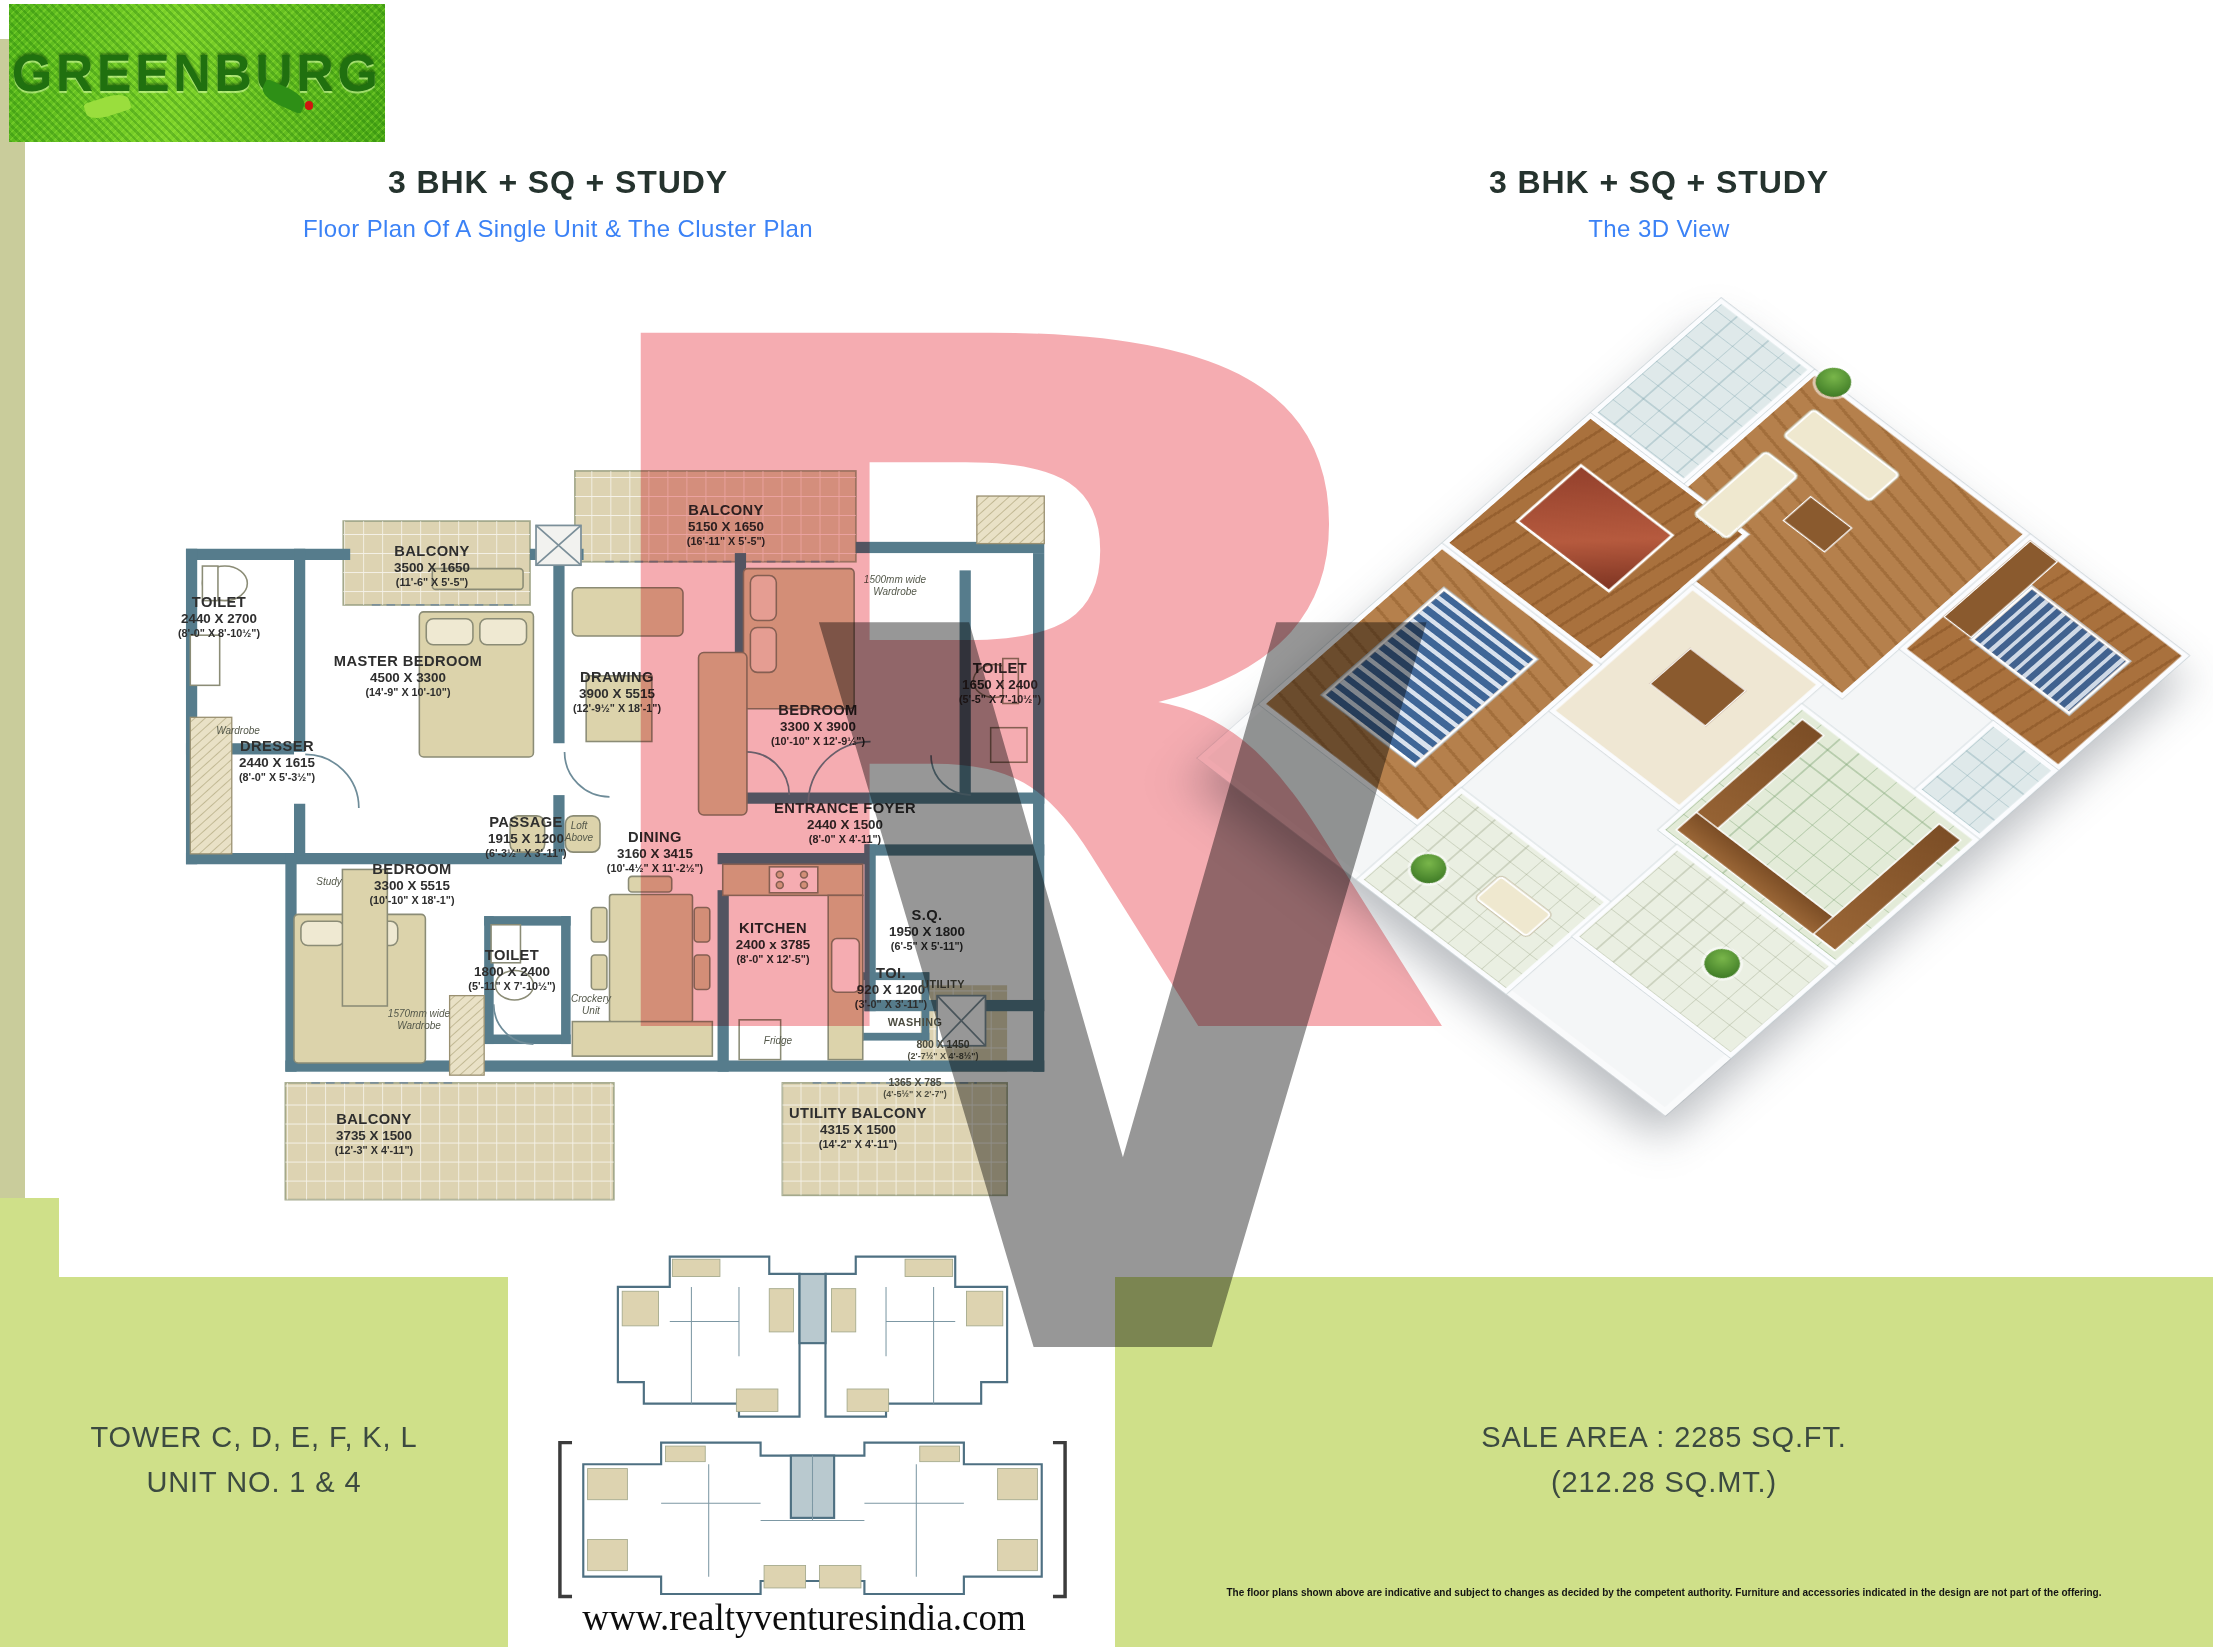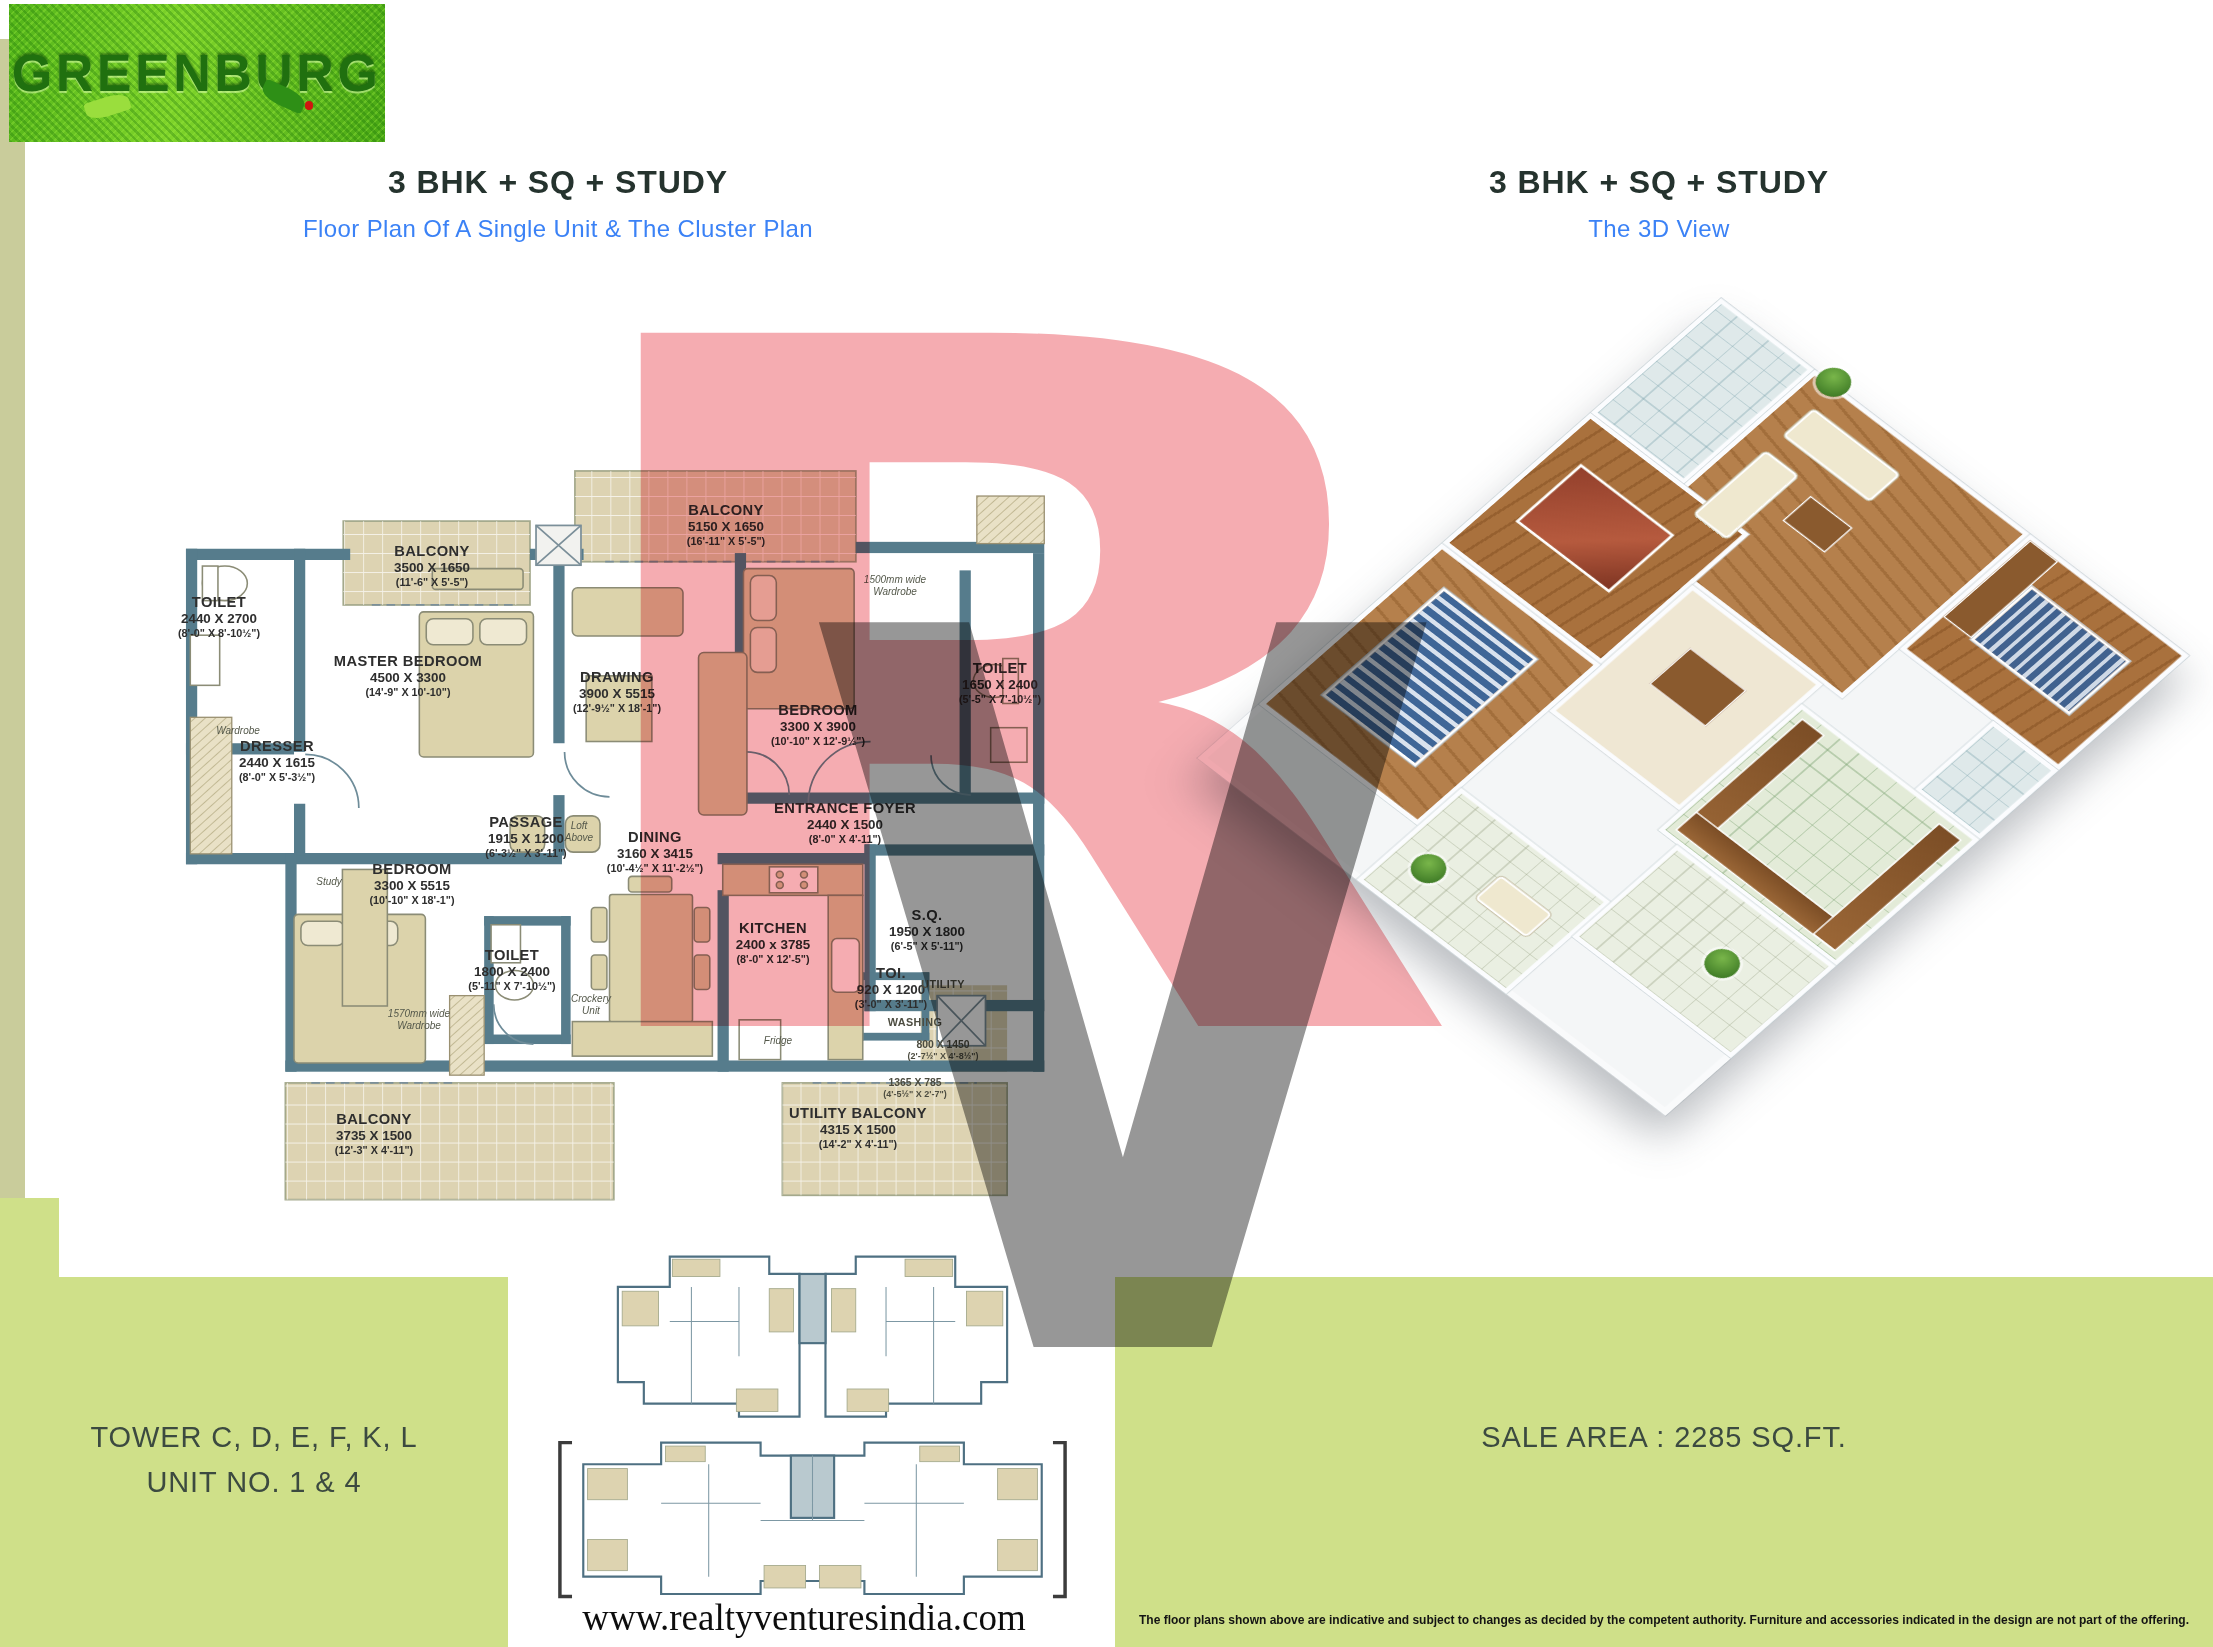--- a/index.html
+++ b/index.html
@@ -75,22 +75,22 @@
   .plant{width:48px;height:48px;border-radius:50%;
          background:radial-gradient(circle at 38% 36%,#79b64a,#2e6a1c);
          box-shadow:0 0 0 4.3px rgba(255,255,255,.55);}
 
   
   .panel{position:absolute;background:var(--green);}
   #panel-left{left:0;top:1277px;width:508px;height:370px;}
   #panel-right{left:1115px;top:1277px;width:1098px;height:472px;}
   .panel .pl-text{position:absolute;left:0;right:0;top:138px;text-align:center;
        color:#3c4a40;font-size:29px;letter-spacing:0.9px;line-height:1.55;font-weight:400;}
-  #disclaimer{position:absolute;left:0;right:0;top:336px;text-align:center;
-       font-size:12px;font-weight:600;color:#141414;}
+  #disclaimer{position:absolute;left:0;right:0;top:310px;text-align:center;
+       font-size:10px;font-weight:600;color:#141414;}
   #website{position:absolute;left:804px;top:1596px;transform:translateX(-50%);
        font-family:"Liberation Serif",serif;font-size:37px;color:#0d0d0d;}
 </style>
 </head>
 <body>
 
 <div id="canvas">
 
   <div id="strip-khaki"></div>
   <div id="strip-green"></div>
@@ -428,19 +428,20 @@
 
   <div id="panel-left" class="panel">
     <div class="pl-text">
       <div>TOWER C, D, E, F, K, L</div>
       <div>UNIT NO. 1 &amp; 4</div>
     </div>
   </div>
   <div id="panel-right" class="panel">
     <div class="pl-text">
       <div>SALE AREA : 2285 SQ.FT.</div>
+      <div>(212.28 SQ.MT.)</div>
     </div>
     <div id="disclaimer">The floor plans shown above are indicative and subject to changes as decided by the competent authority. Furniture and accessories indicated in the design are not part of the offering.</div>
   </div>
   <div id="website">www.realtyventuresindia.com</div>
 
 </div>
 
 
 </body></html>

